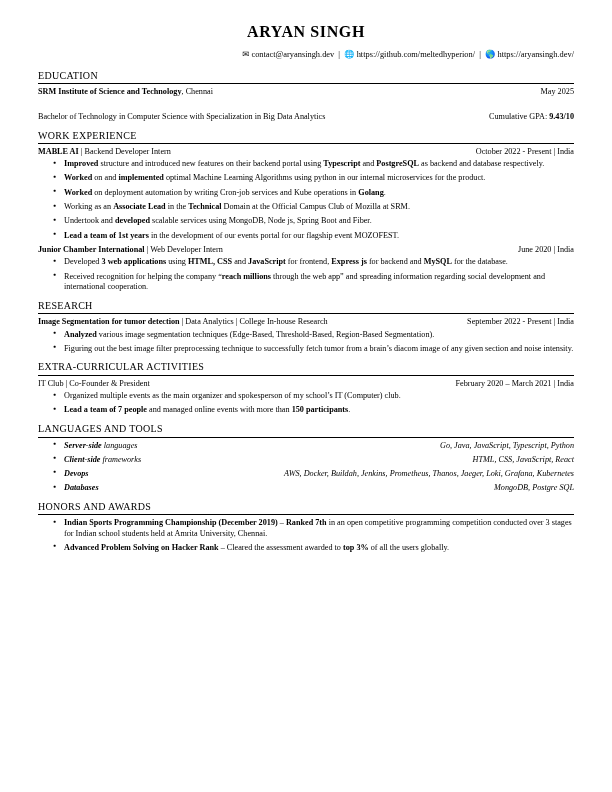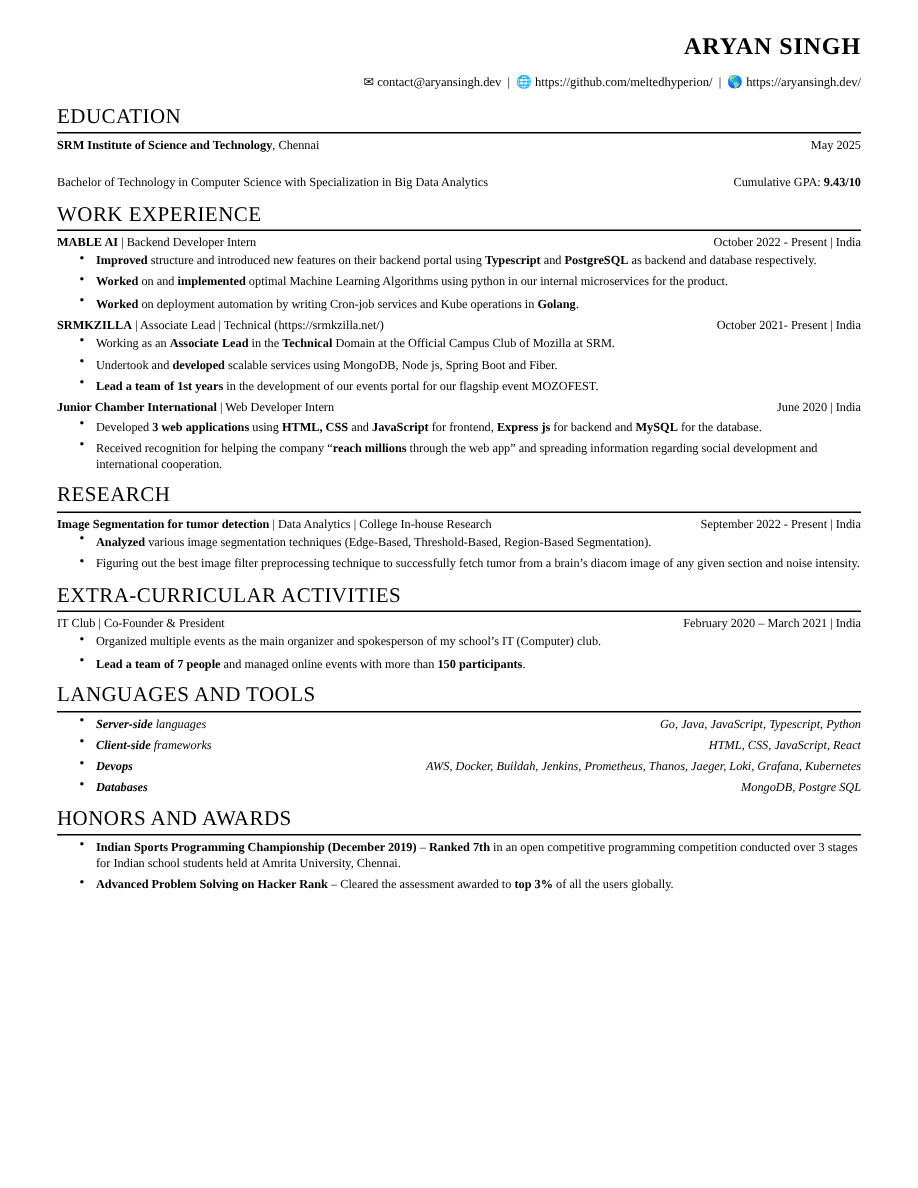--- a/index.html
+++ b/index.html
@@ -16,38 +16,38 @@
     line-height: 1.25;
   }
   .page {
     width: 612px;
     height: 792px;
     box-sizing: border-box;
     padding: 18px 38px 0 38px;
     position: relative;
   }
   .name {
-    text-align: right;
+    text-align: center;
     font-size: 16px;
     font-weight: bold;
     letter-spacing: 0.6px;
     margin-top: 4px;
     margin-bottom: 8px;
     font-family: "Liberation Serif", serif;
   }
   .contact {
     text-align: right;
     font-size: 8.4px;
     margin-bottom: 9px;
     white-space: nowrap;
   }
   .contact .sep { padding: 0 2px; }
   .ico { font-size: 8.4px; }
   .section-title {
-    font-size: 14px;
+    font-size: 10px;
     letter-spacing: 0.3px;
     padding-bottom: 1px;
     border-bottom: 1px solid #000;
     margin-top: 7px;
     margin-bottom: 3px;
   }
   .row {
     display: flex;
     justify-content: space-between;
     align-items: baseline;
@@ -131,24 +131,20 @@
           <div class="left"><span class="b">MABLE AI</span><span class="i"> | Backend Developer Intern</span></div>
           <div class="right">October 2022 - Present | India</div>
         </div>
         <ul>
           <li><span class="b">Improved</span><span> structure and introduced new features on their backend portal using </span><span class="b">Typescript</span><span> and </span><span class="b">PostgreSQL</span><span> as backend and database respectively.</span></li>
           <li><span class="b">Worked</span><span> on and </span><span class="b">implemented</span><span> optimal Machine Learning Algorithms using python in our internal microservices for the product.</span></li>
           <li><span class="b">Worked</span><span> on deployment automation by writing Cron-job services and Kube operations in </span><span class="b">Golang</span><span>.</span></li>
         </ul>
       </div>
       <div class="entry">
-        <div class="row">
-          <div class="left"><span class="b">SRMKZILLA</span><span class="i"> | Associate Lead | Technical (https://srmkzilla.net/)</span></div>
-          <div class="right">October 2021- Present | India</div>
-        </div>
         <ul>
           <li><span>Working as an </span><span class="b">Associate Lead</span><span> in the </span><span class="b">Technical</span><span> Domain at the Official Campus Club of Mozilla at SRM.</span></li>
           <li><span>Undertook and </span><span class="b">developed</span><span> scalable services using MongoDB, Node js, Spring Boot and Fiber.</span></li>
           <li><span class="b">Lead a team of 1st years</span><span> in the development of our events portal for our flagship event MOZOFEST.</span></li>
         </ul>
       </div>
       <div class="entry">
         <div class="row">
           <div class="left"><span class="b">Junior Chamber International</span><span class="i"> | Web Developer Intern</span></div>
           <div class="right">June 2020 | India</div>

